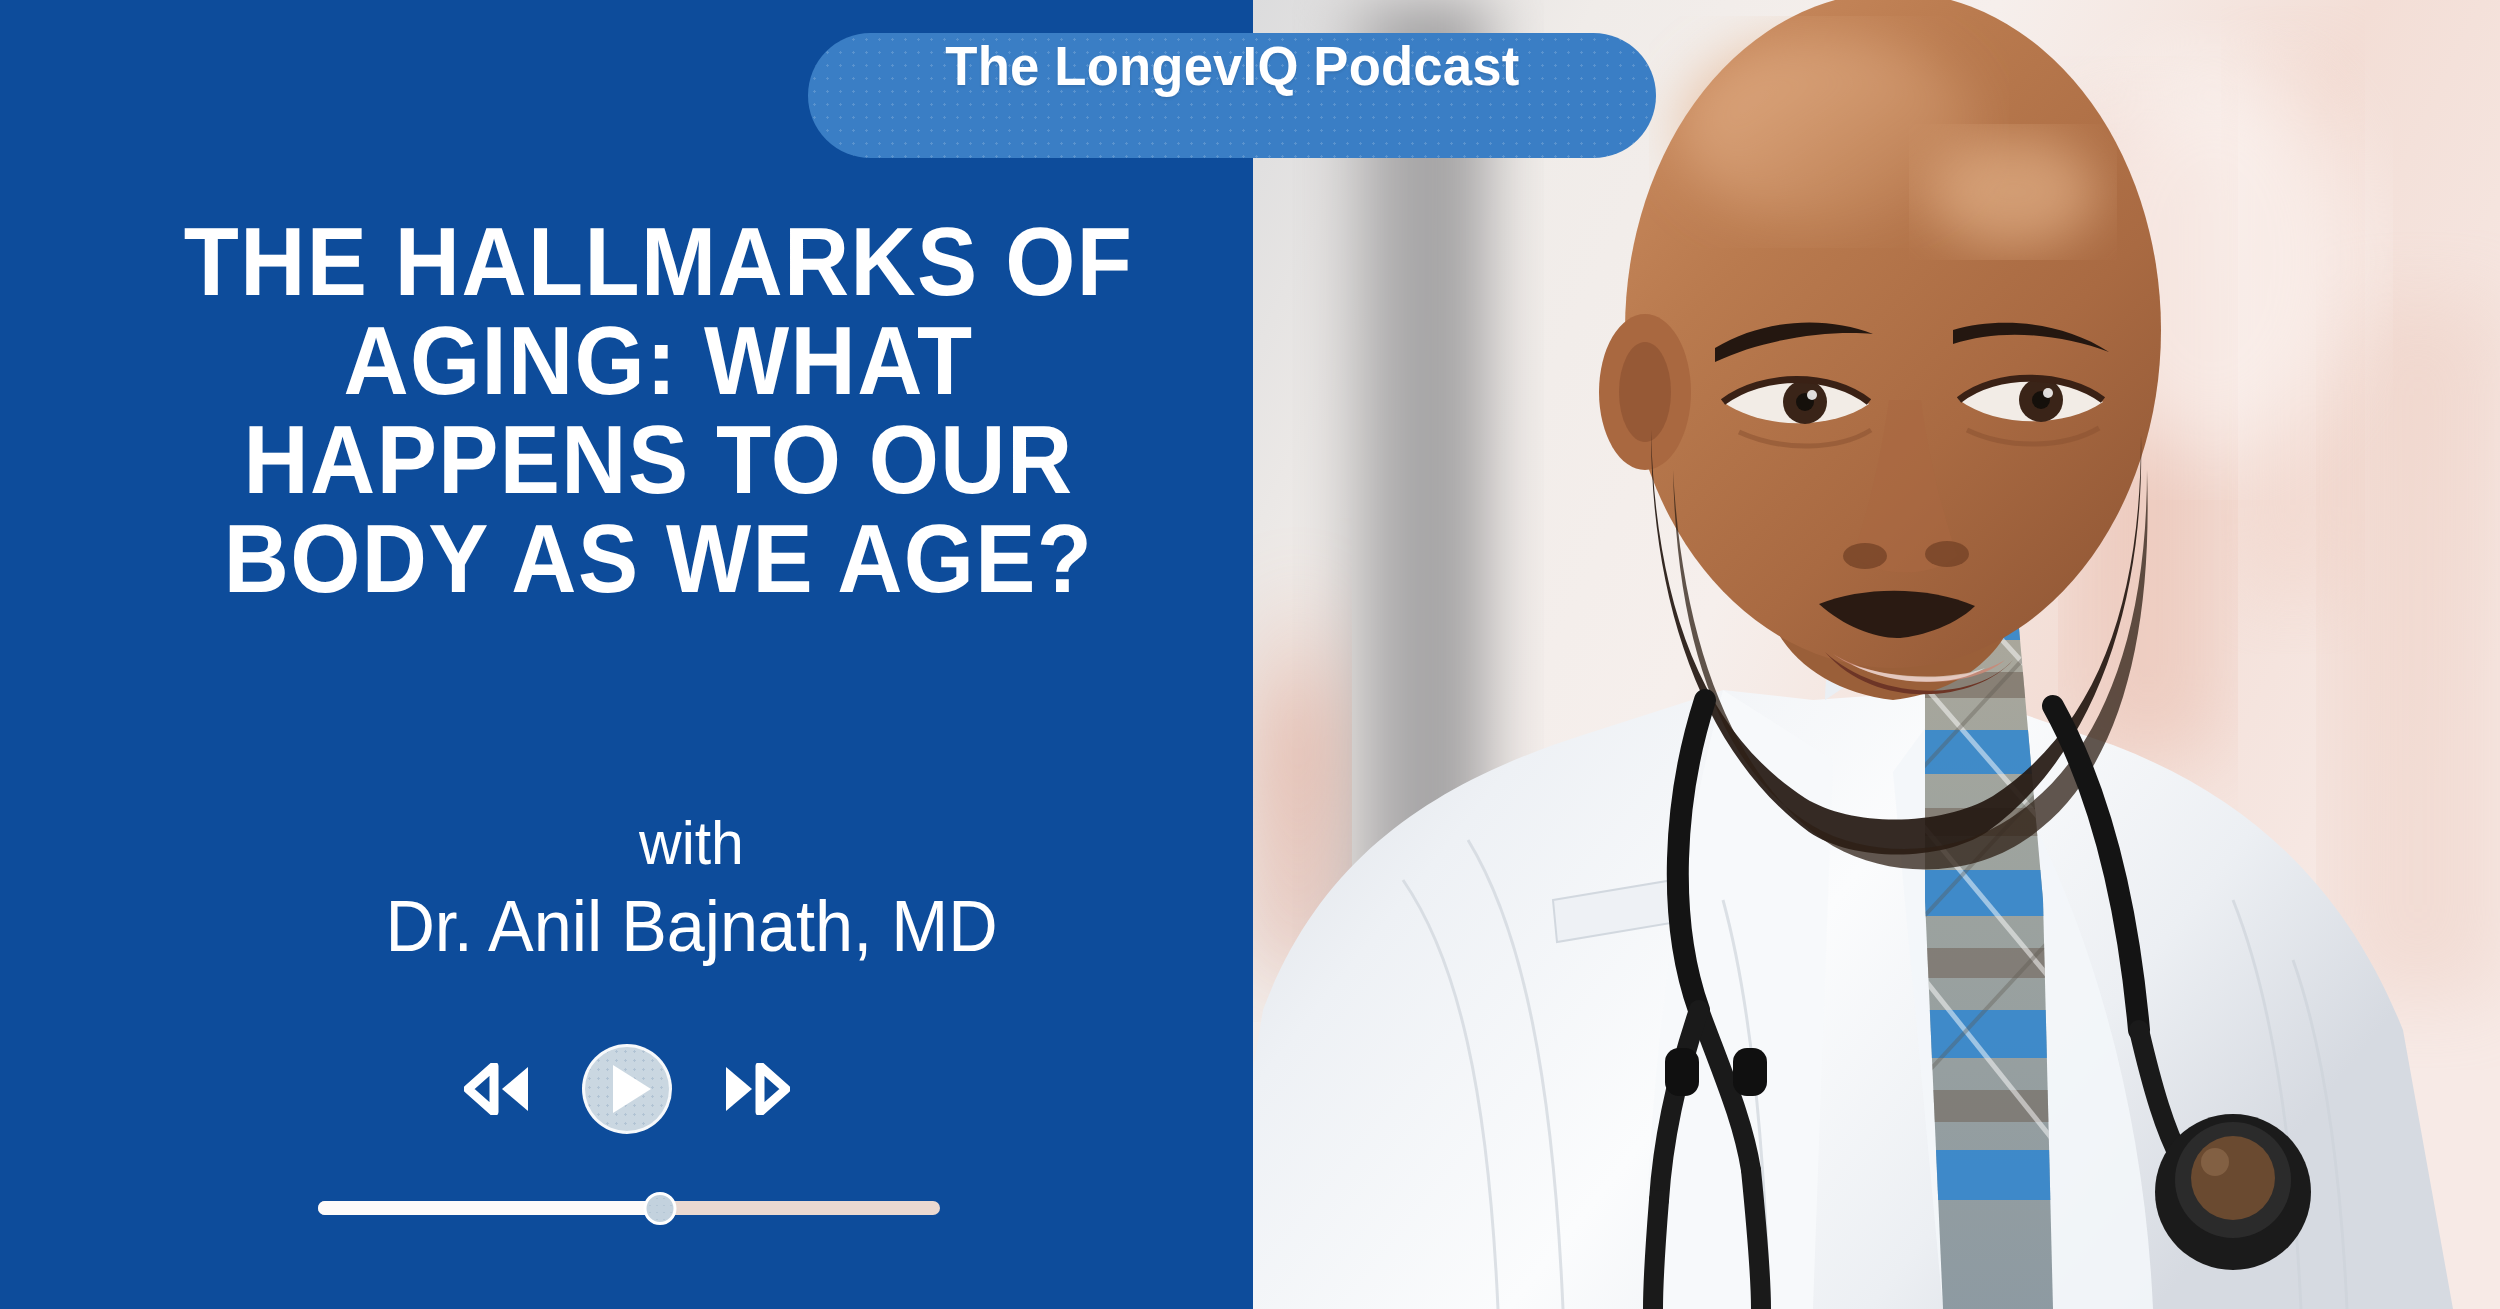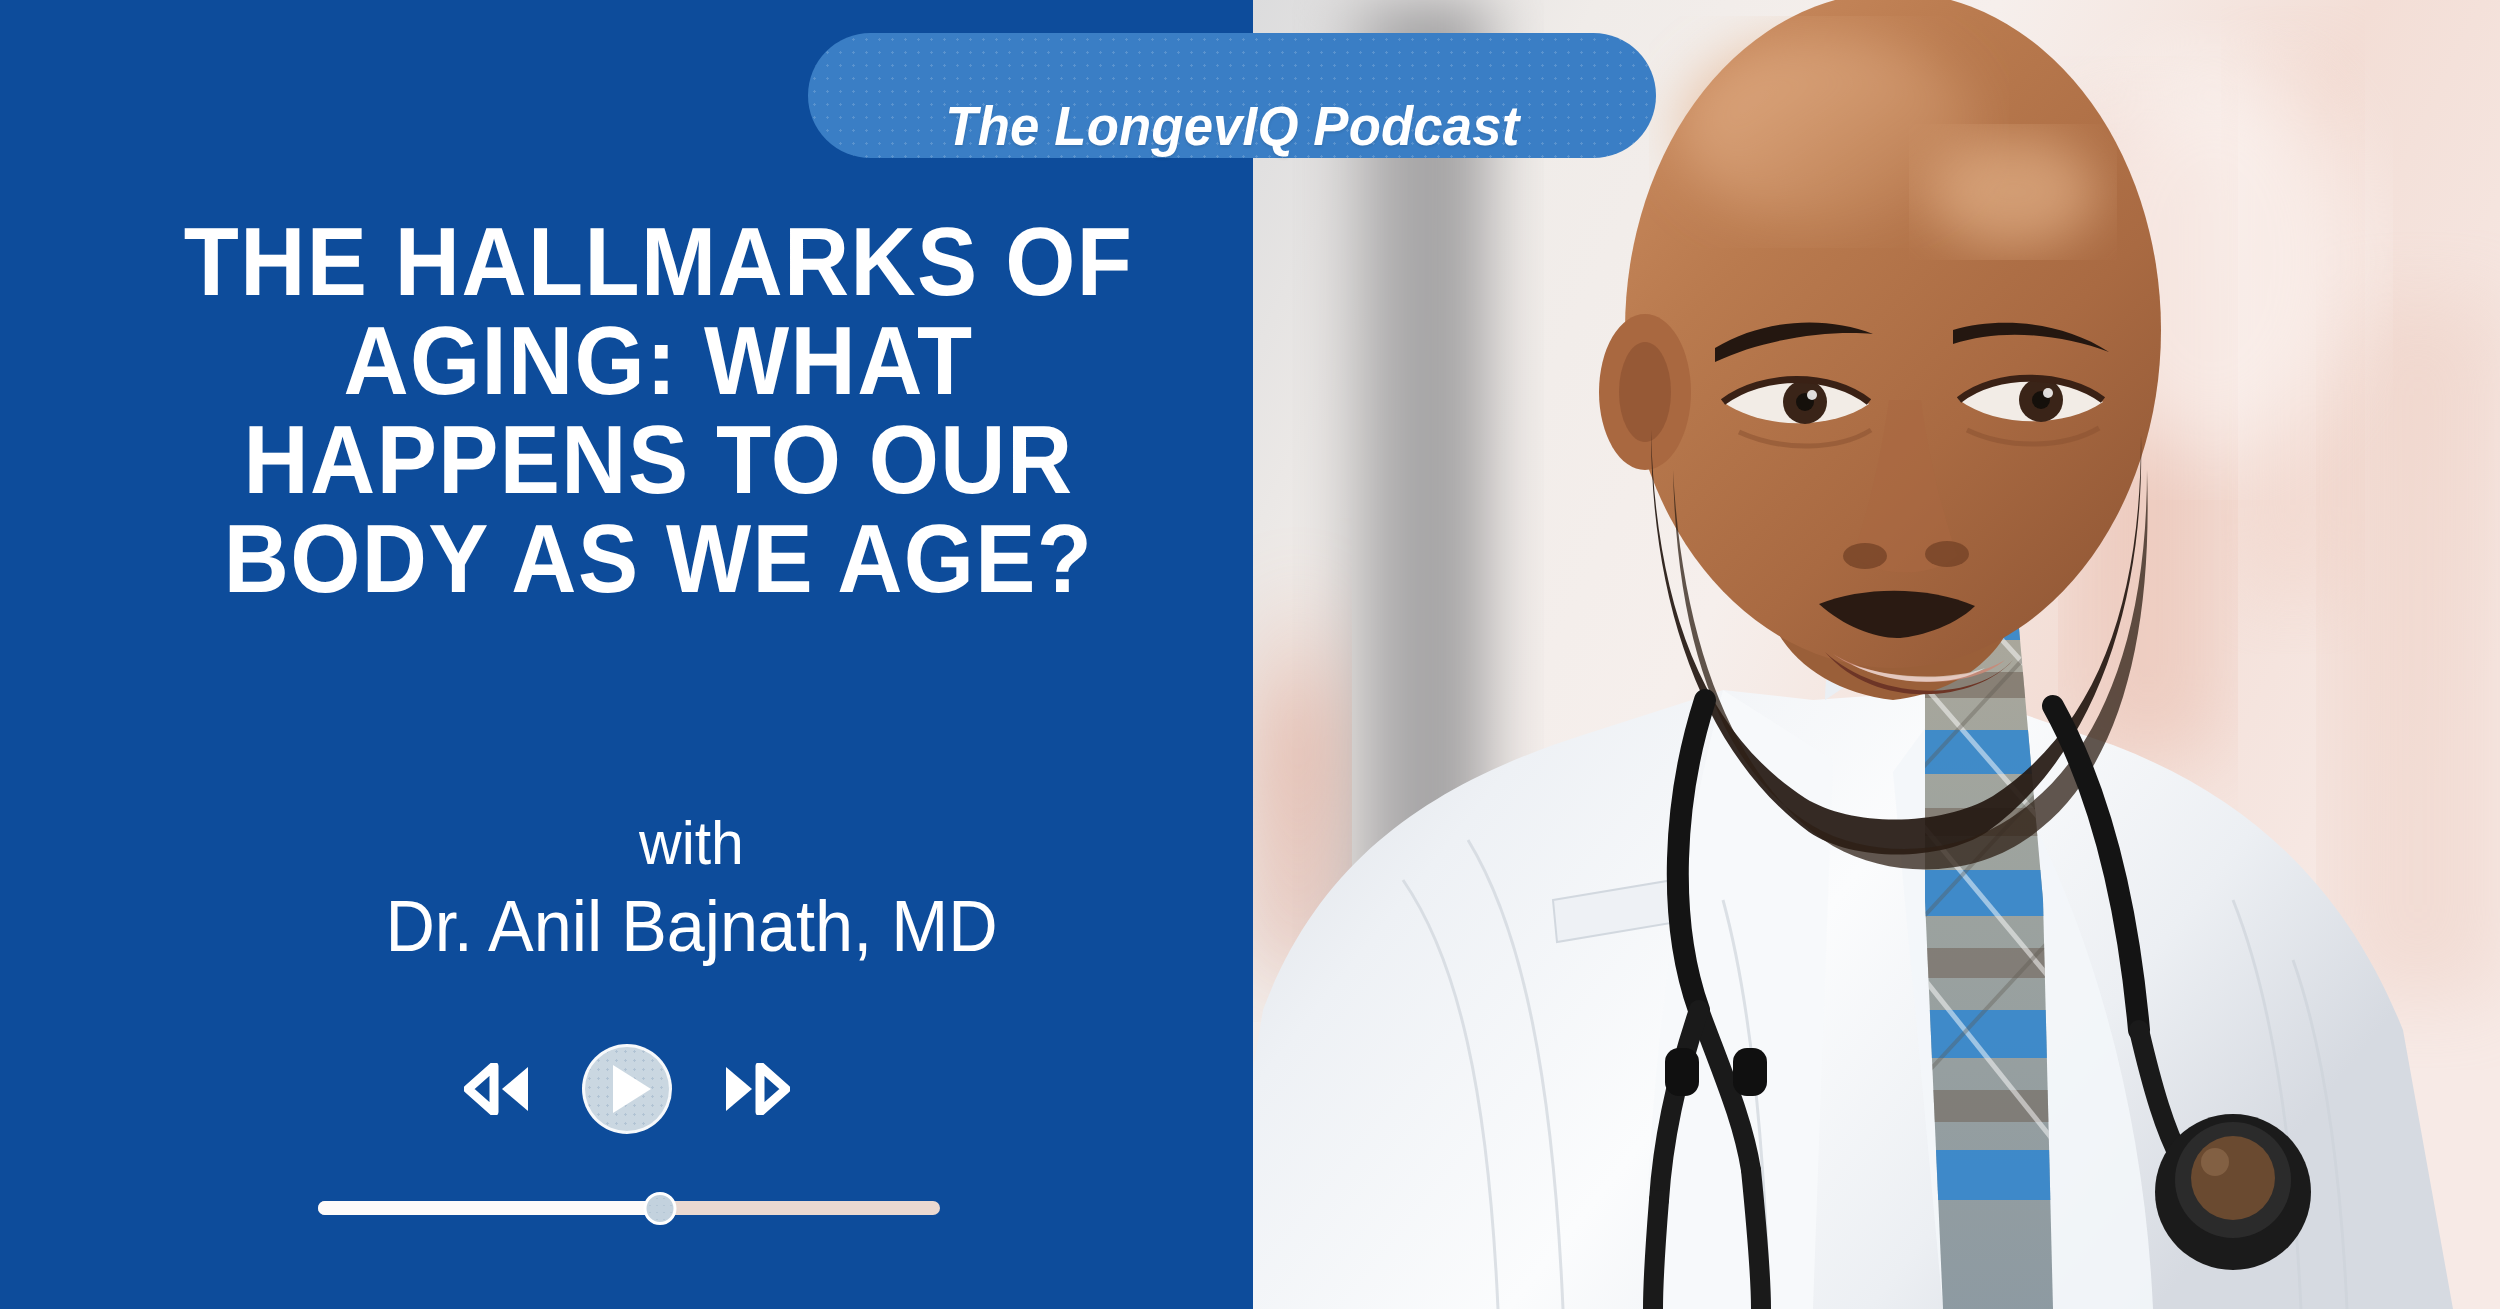--- a/index.html
+++ b/index.html
@@ -48,24 +48,23 @@
     left: 808px;
     top: 33px;
     width: 848px;
     height: 125px;
     border-radius: 63px;
     background-color: #3a7ec5;
     background-image:
       radial-gradient(circle, rgba(255,255,255,0.16) 1.2px, transparent 1.3px);
     background-size: 13px 13px;
     display: flex;
-    align-items: flex-end;
+    align-items: flex-start;
     justify-content: center;
     box-sizing: border-box;
-    font-style: italic;
   }
   .badge-text {
     color: #ffffff;
     font-family: "Liberation Sans Narrow", "Liberation Sans", sans-serif;
     font-weight: 700;
     font-size: 56px;
     letter-spacing: 0.2px;
     white-space: nowrap;
     transform: scaleX(0.94);
     text-shadow: 0 2px 3px rgba(0,0,0,0.10);

